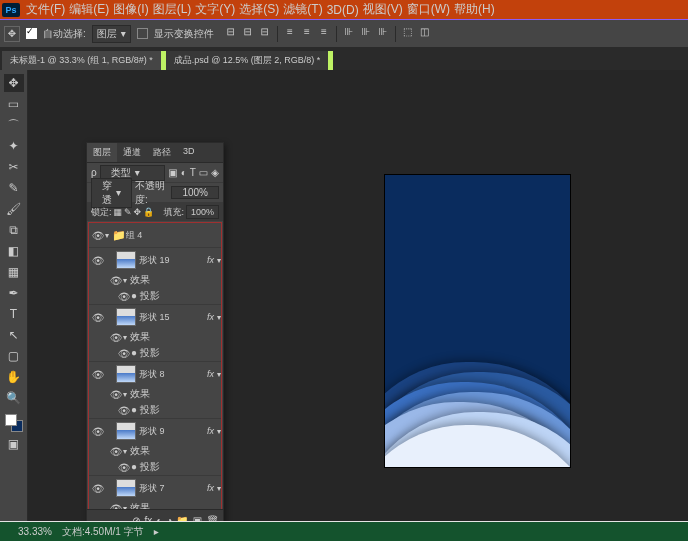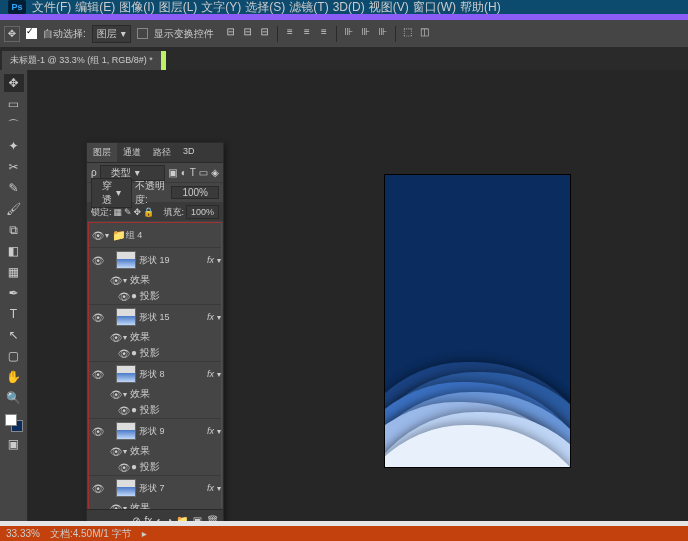--- a/index.html
+++ b/index.html
@@ -1,17 +1,17 @@
 <!DOCTYPE html>
 <html><head>
 <meta charset="utf-8">
 <style>
 *{margin:0;padding:0;box-sizing:border-box;font-family:"Microsoft YaHei",sans-serif;font-size:10px;color:#ccc;user-select:none}
 body{background:#535353;width:688px;height:541px;overflow:hidden;position:relative}
-.menubar{background:#0c4a6e;height:20px;display:flex;align-items:center;padding-left:8px;border-bottom:6px solid #8b5cf6}
+.menubar{background:#c2410c;height:20px;display:flex;align-items:center;padding-left:2px;border-bottom:1px solid #8b5cf6}
 .ps-logo{width:18px;height:14px;background:#001e36;color:#31a8ff;font-weight:bold;font-size:9px;display:flex;align-items:center;justify-content:center;border-radius:2px;margin-right:6px}
 .menubar span{margin-right:4px;font-size:12px;cursor:pointer}
 .optbar{background:#454545;height:28px;display:flex;align-items:center;padding-left:4px;gap:6px;border-bottom:1px solid #2a2a2a}
 .opt-icon{width:16px;height:16px;border:1px solid #666;display:flex;align-items:center;justify-content:center}
 .checkbox{width:11px;height:11px;background:#fff;position:relative}
 .checkbox::after{content:"✓";color:#000;font-size:9px;position:absolute;top:-2px;left:0}
 .select{background:#3a3a3a;border:1px solid #2a2a2a;padding:1px 4px;display:flex;align-items:center;gap:4px}
 .tabbar{background:#2a2a2a;height:22px;display:flex;align-items:flex-end;padding-left:2px}
 .tab{background:#454545;padding:3px 8px;font-size:9px;border-right:5px solid #bef264;cursor:pointer}
 .tab.inactive{background:#383838}
@@ -46,21 +46,21 @@
 .eye{width:14px;font-size:10px;text-align:center;cursor:pointer}
 .thumb{width:20px;height:18px;background:#ddd;border:1px solid #666;margin:0 3px;flex-shrink:0;position:relative;overflow:hidden}
 .thumb::after{content:"";position:absolute;bottom:0;left:0;right:0;height:55%;background:linear-gradient(#4a7ac8,#c0d8f8)}
 .layer-name{flex:1;font-size:9px}
 .fx{font-style:italic;font-size:9px;margin-right:3px}
 .sub{display:flex;align-items:center;height:16px;padding-left:28px;font-size:9px;color:#aaa}
 .sub.fx-row{padding-left:20px}
 .chev{font-size:8px;margin-right:3px}
 .panel-footer{position:absolute;bottom:0;left:0;right:0;height:22px;background:#3a3a3a;display:flex;align-items:center;justify-content:flex-end;gap:4px;padding-right:4px;border-top:1px solid #2a2a2a}
 .panel-footer span{font-size:10px;cursor:pointer}
-.statusbar{position:absolute;bottom:0;left:0;right:0;height:20px;background:#c2410c;display:flex;align-items:center;padding-left:6px;gap:10px;border-top:5px solid #e5e5e5;font-size:9px}
+.statusbar{position:absolute;bottom:0;left:0;right:0;height:20px;background:#14532d;display:flex;align-items:center;padding-left:18px;gap:10px;border-top:1px solid #e5e5e5;font-size:9px}
 .ctrl-icons{display:flex;gap:3px;margin-left:4px}
 .ctrl-icons span{width:14px;font-size:10px;text-align:center;cursor:pointer}
 .sep{width:1px;height:16px;background:#2a2a2a;margin:0 2px}
 </style>
 </head>
 <body>
 
 <div class="menubar">
   <div class="ps-logo">Ps</div>
   <span>文件(F)</span>
@@ -99,20 +99,21 @@
       <span>⊪</span>
       <span>⊪</span>
     <div class="sep"></div>
     <span>⬚</span>
       <span>◫</span>
   </div>
 </div>
 
 <div class="tabbar">
   <div class="tab">未标题-1 @ 33.3% (组 1, RGB/8#) *</div>
+  <div class="tab inactive">成品.psd @ 12.5% (图层 2, RGB/8) *</div>
 </div>
 
 <div class="main">
   <div class="toolbar">
     <div class="tool active">✥</div>
     <div class="tool">▭</div>
     <div class="tool">⌒</div>
     <div class="tool">✦</div>
     <div class="tool">✂</div>
     <div class="tool">✎</div>

